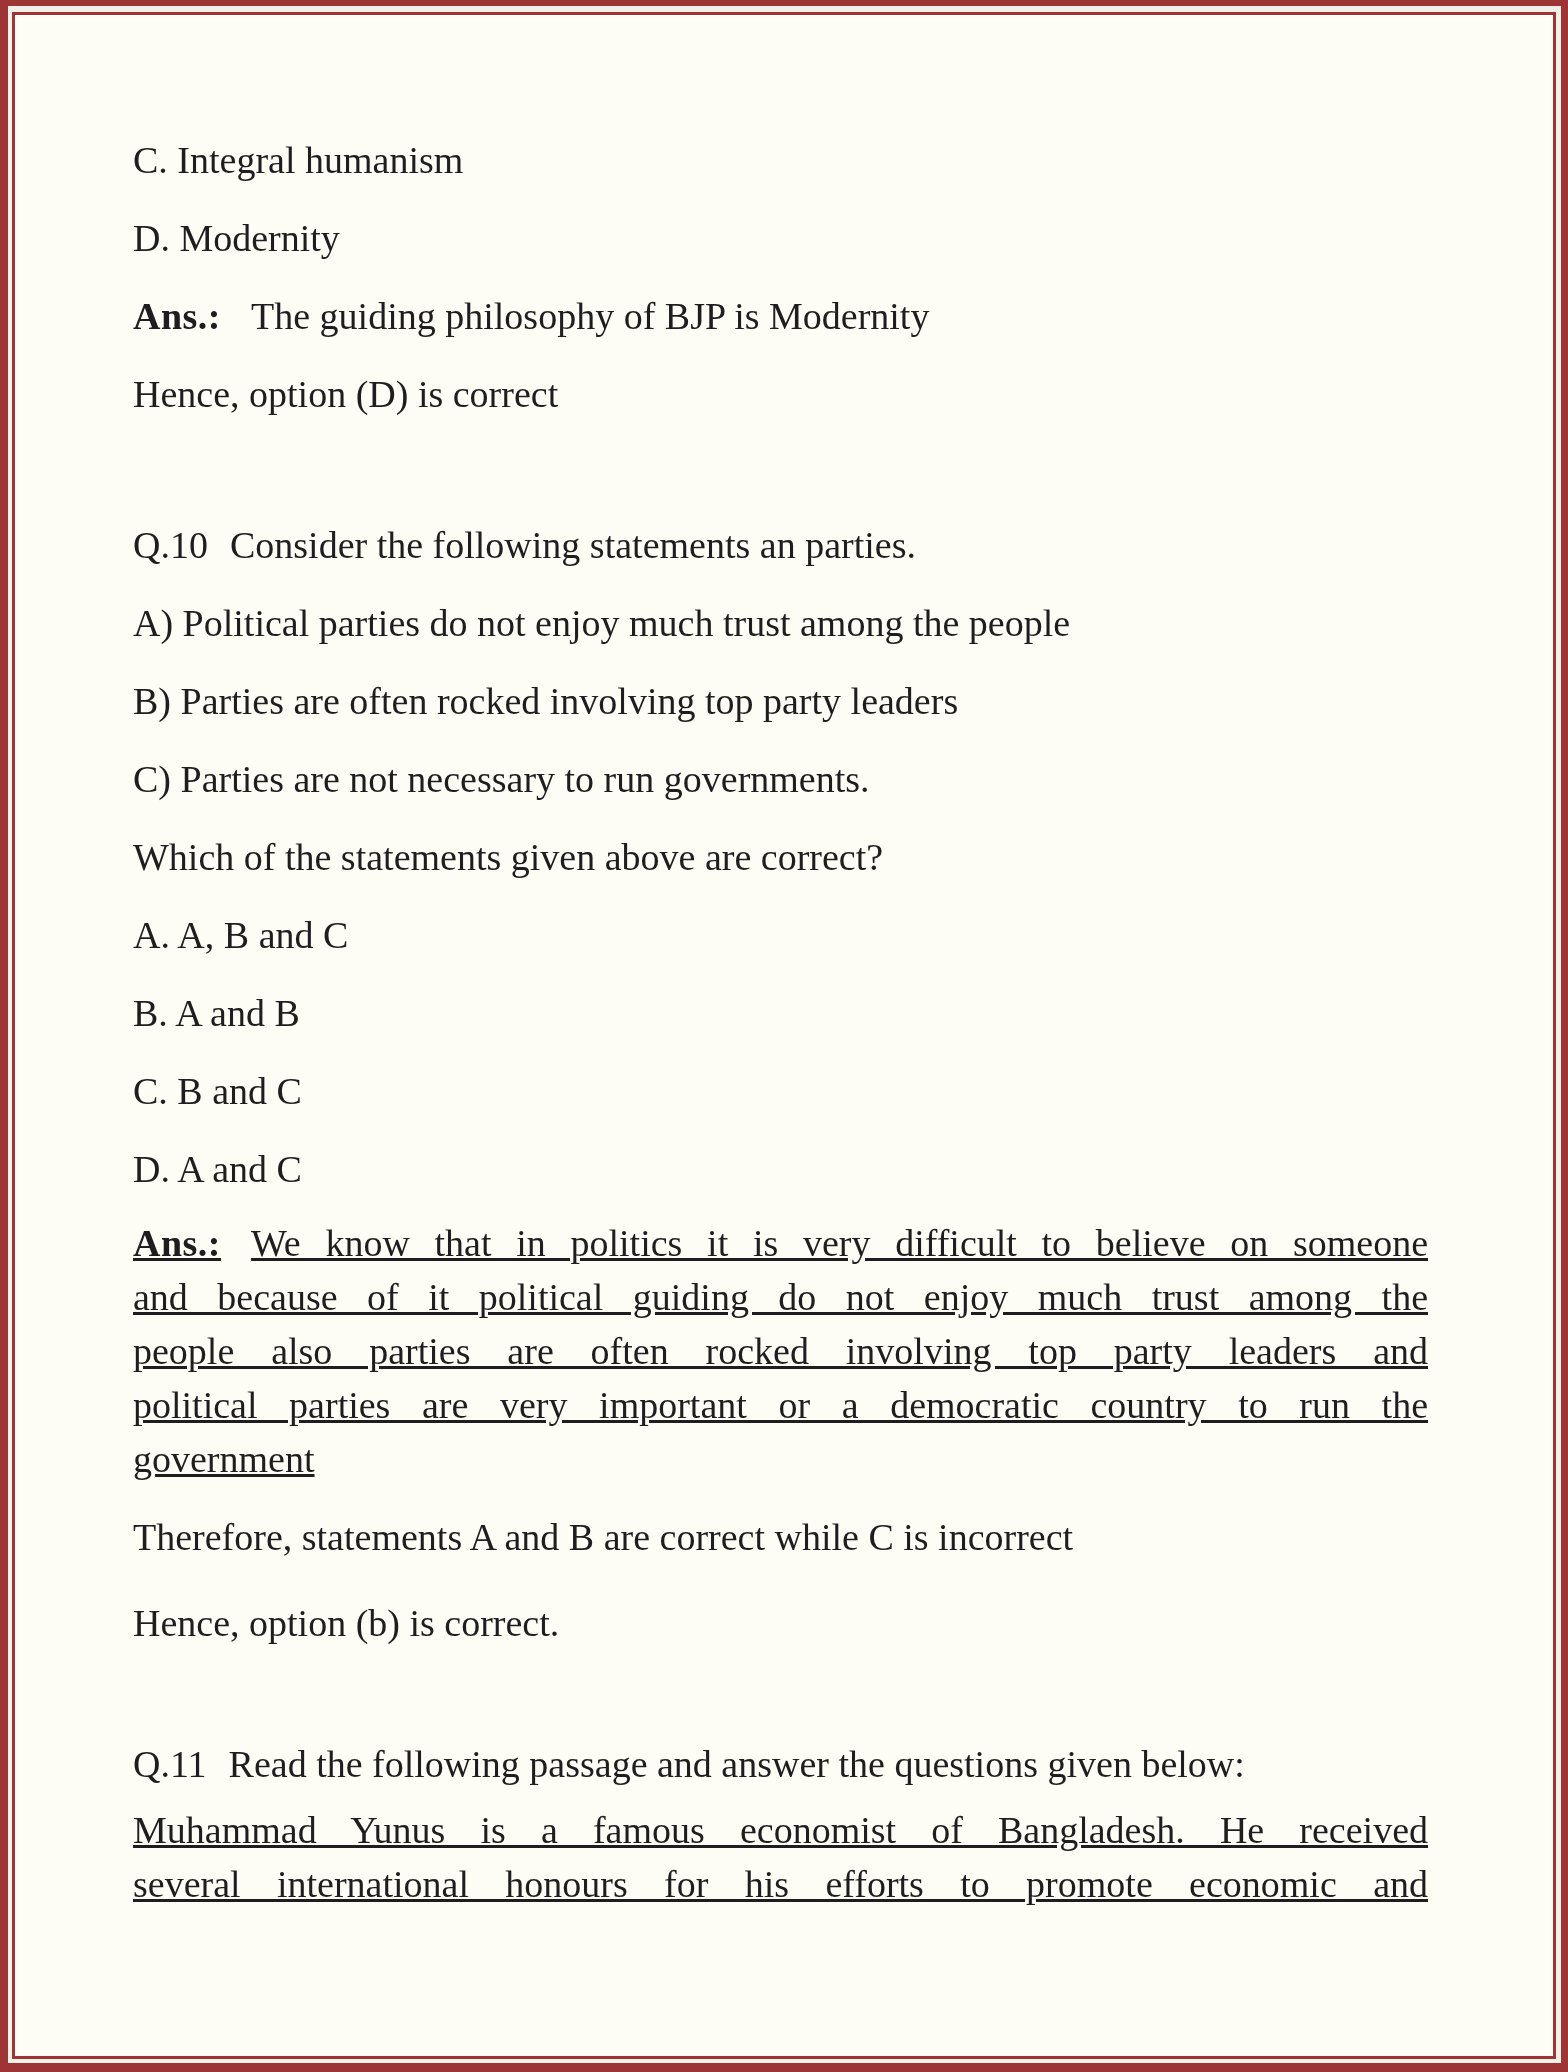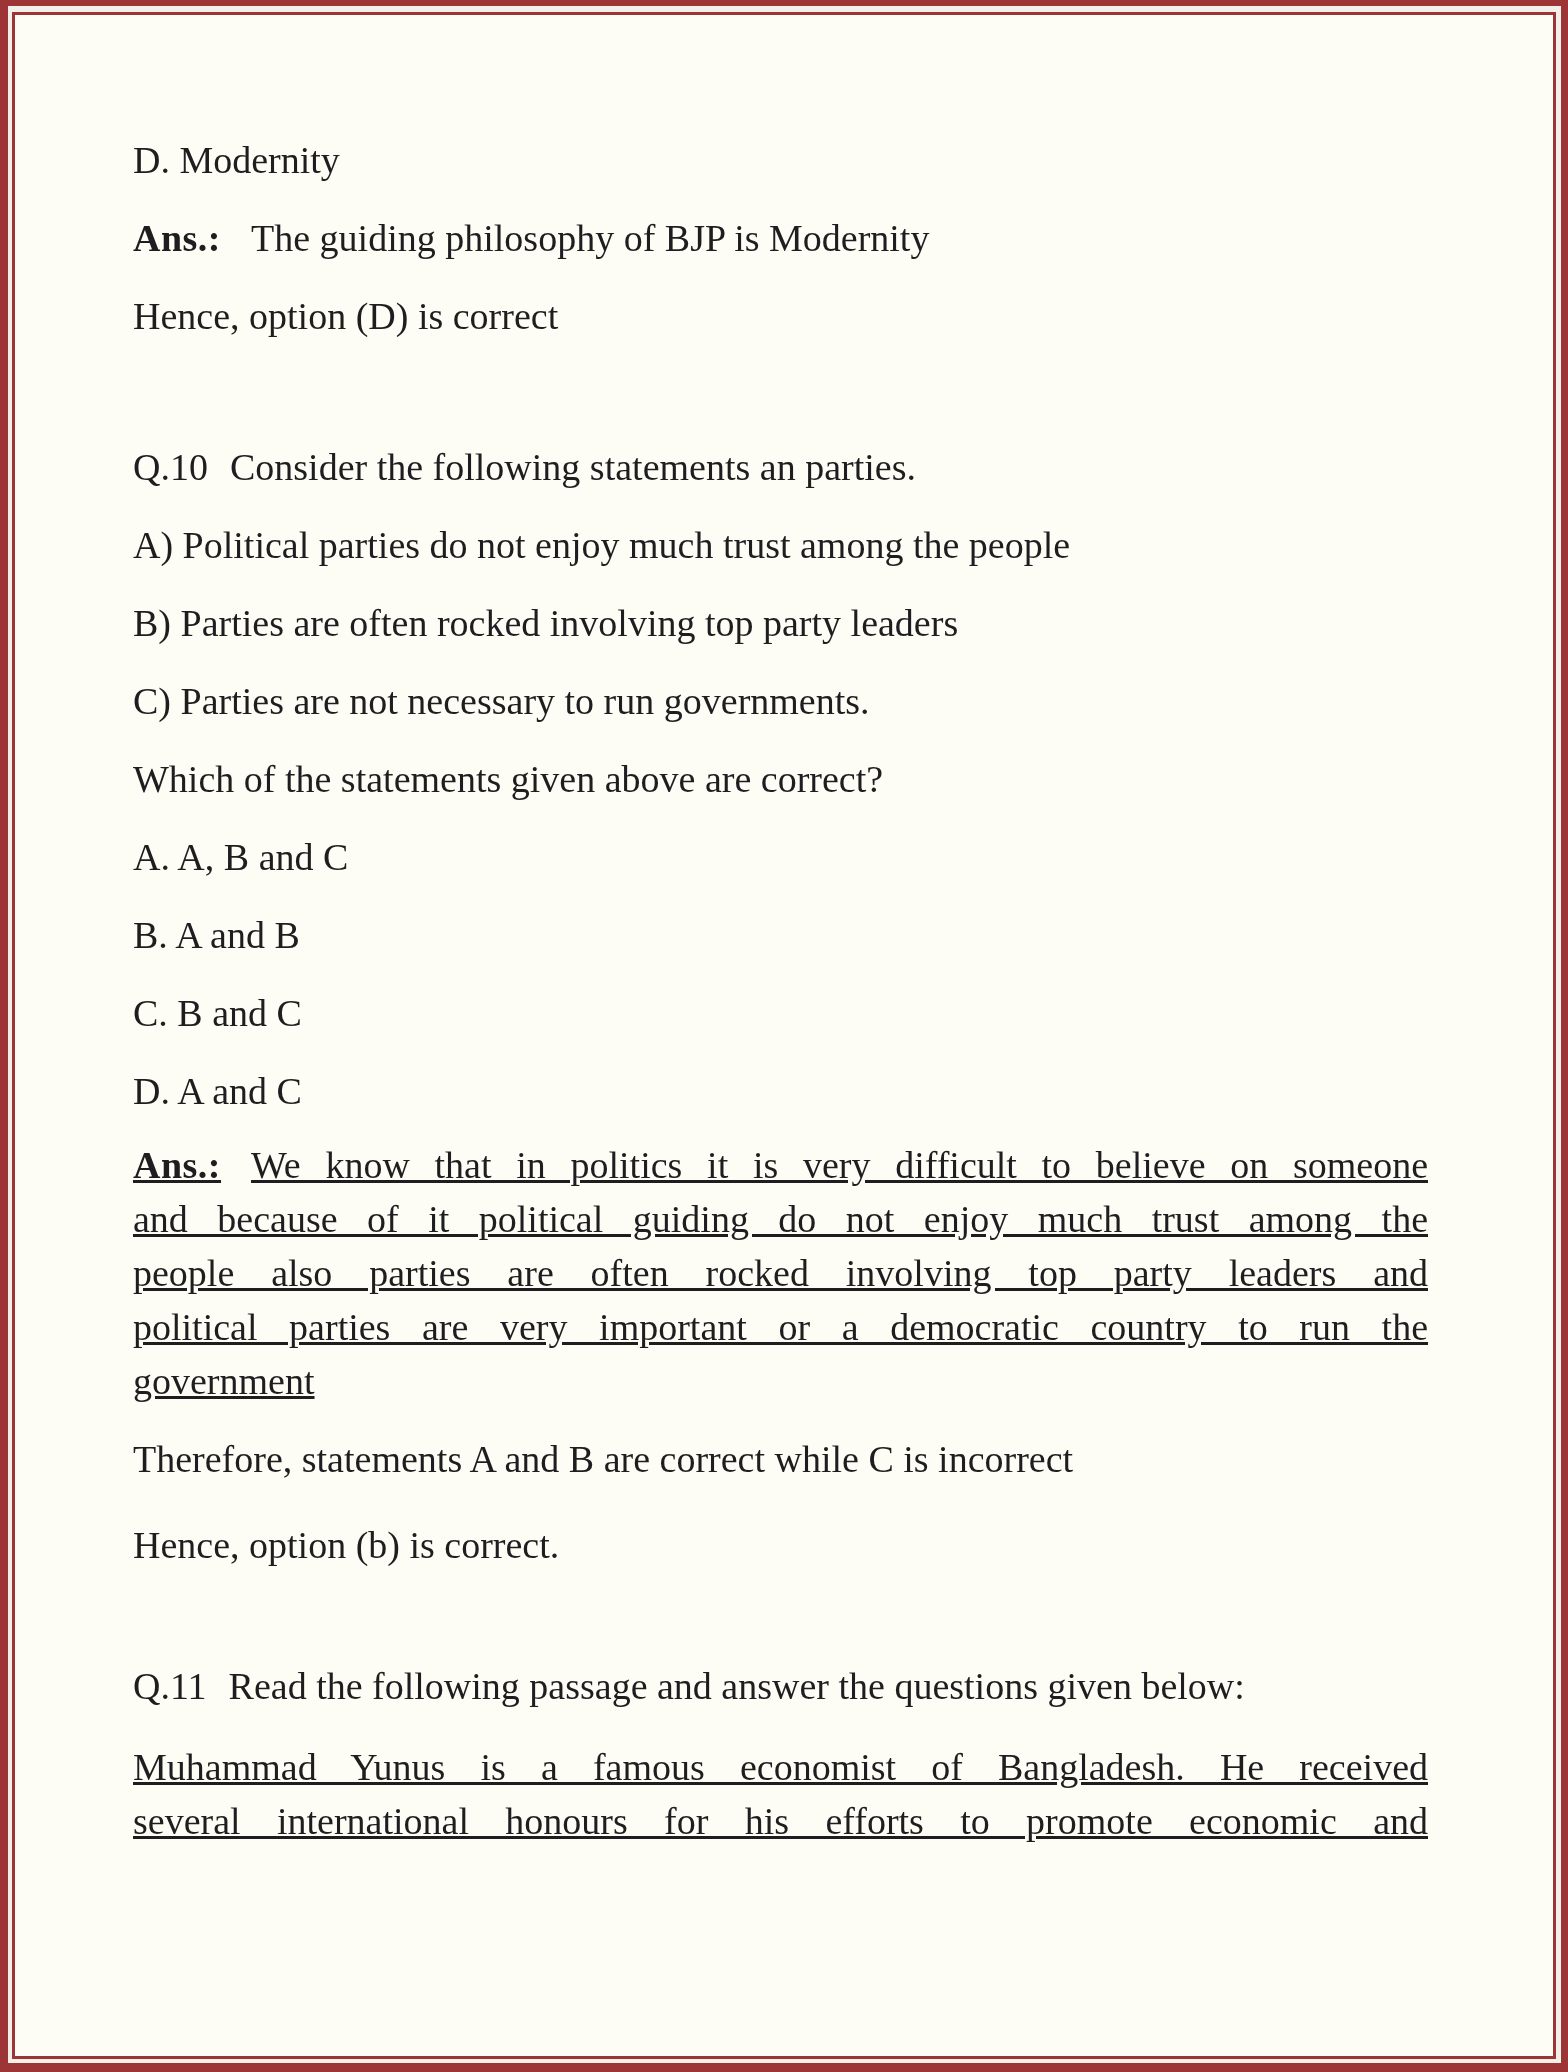--- a/index.html
+++ b/index.html
@@ -53,31 +53,32 @@
   }
   .qnum{
     margin-right:22px;
     font-family:Liberation Serif, serif;
   }
   .q10-line{margin-top:73px;}
   .ans-para{margin-top:8px;}
   .therefore-line{margin-top:12px;}
   .hence-line{margin-top:8px;}
   .q11-line{margin-top:63px;}
-  .passage-para{margin-top:15px;}
+  .passage-para{margin-top:0;}
 </style>
 </head>
 <body>
 
 <div class="page">
   <div class="frame-gap"></div>
   <div class="sheet">
     <main class="content">
 
       <section>
+        <div class="line">C. Integral humanism</div>
         <div class="line">D. Modernity</div>
         <div class="line"><b class="ans-label">Ans.:</b><span>The guiding philosophy of BJP is Modernity</span></div>
         <div class="line">Hence, option (D) is correct</div>
       </section>
 
       <section>
         <div class="line q10-line"><span class="qnum">Q.10</span><span>Consider the following statements an parties.</span></div>
         <div>
             <div class="line">A) Political parties do not enjoy much trust among the people</div>
             <div class="line">B) Parties are often rocked involving top party leaders</div>

